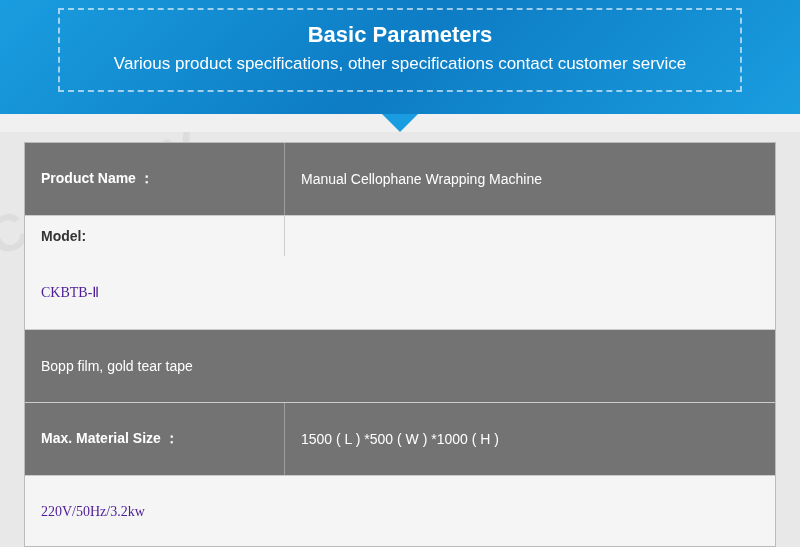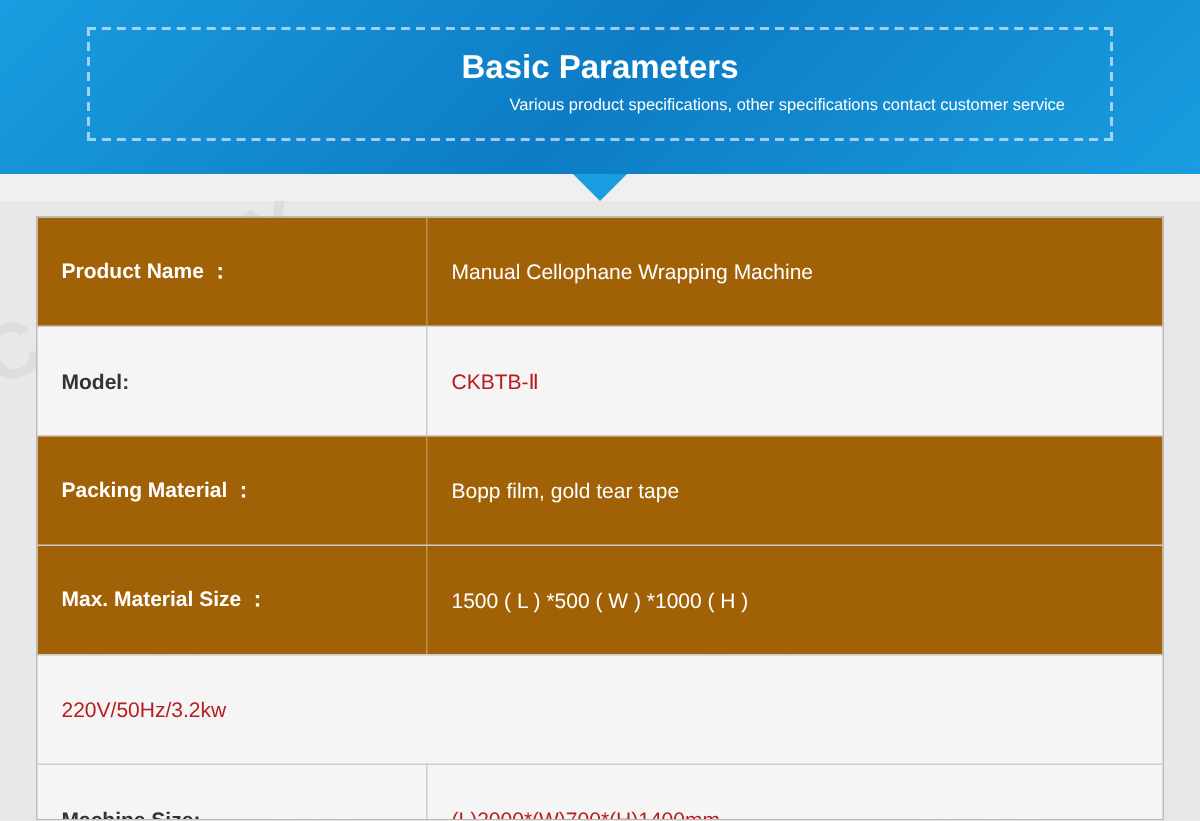--- a/index.html
+++ b/index.html
@@ -12,36 +12,35 @@
       display: flex;
       flex-direction: column;
       align-items: center;
       overflow: hidden;
     }
 
     
     .header {
       width: 100%;
       background: linear-gradient(135deg, #1a9de0 0%, #0d7cc4 50%, #1a9de0 100%);
-      padding: 18px 20px 22px;
+      padding: 8px 20px 22px;
       text-align: center;
       position: relative;
     }
 
     .header-title {
       color: #fff;
       font-size: 22px;
       font-weight: bold;
       margin-bottom: 6px;
     }
 
     .header-subtitle {
       color: #fff;
-      font-size: 11px;
-      text-align: right;
+      font-size: 17px;
     }
 
     
     .header-inner {
       border: 2px dashed rgba(255,255,255,0.6);
       padding: 12px 30px 16px;
       display: inline-block;
       width: 90%;
     }
 
@@ -59,27 +58,28 @@
       display: flex;
       border-bottom: 1px solid #ccc;
     }
 
     .table-row:last-child {
       border-bottom: none;
       text-align: center;
     }
 
     .table-row.dark {
-      background-color: #a16207;
+      background-color: #737373;
       color: #fff;
     }
 
     .table-row.light {
       background-color: #f5f5f5;
       color: #333;
+      flex-direction: column;
     }
 
     .cell-label {
       width: 260px;
       min-width: 260px;
       padding: 12px 16px;
       font-size: 14px;
       font-weight: bold;
       border-right: 1px solid #ccc;
       display: flex;
@@ -96,21 +96,22 @@
       font-size: 14px;
       display: flex;
       align-items: center;
     }
 
     .table-row.dark .cell-value {
       color: #fff;
     }
 
     .table-row.light .cell-value {
-      color: #b91c1c;
+      color: #4c1d95;
+      font-family: Liberation Serif, serif;
     }
 
     .page-bg {
       background: #e8e8e8;
       width: 100%;
       display: flex;
       flex-direction: column;
       align-items: center;
       flex: 1;
       position: relative;
@@ -172,21 +173,20 @@
   <div class="table-wrapper" id="table-wrapper">
   <div class="table-row dark">
         <div class="cell-label">Product Name ：</div>
         <div class="cell-value">Manual Cellophane Wrapping Machine</div>
       </div>
       <div class="table-row light">
         <div class="cell-label">Model:</div>
         <div class="cell-value">CKBTB-Ⅱ</div>
       </div>
       <div class="table-row dark">
-        <div class="cell-label">Packing Material ：</div>
         <div class="cell-value">Bopp film, gold tear tape</div>
       </div>
       <div class="table-row dark">
         <div class="cell-label">Max. Material Size ：</div>
         <div class="cell-value">1500 ( L ) *500 ( W ) *1000 ( H )</div>
       </div>
       <div class="table-row light">
         <div class="cell-value">220V/50Hz/3.2kw</div>
       </div>
       <div class="table-row light">

